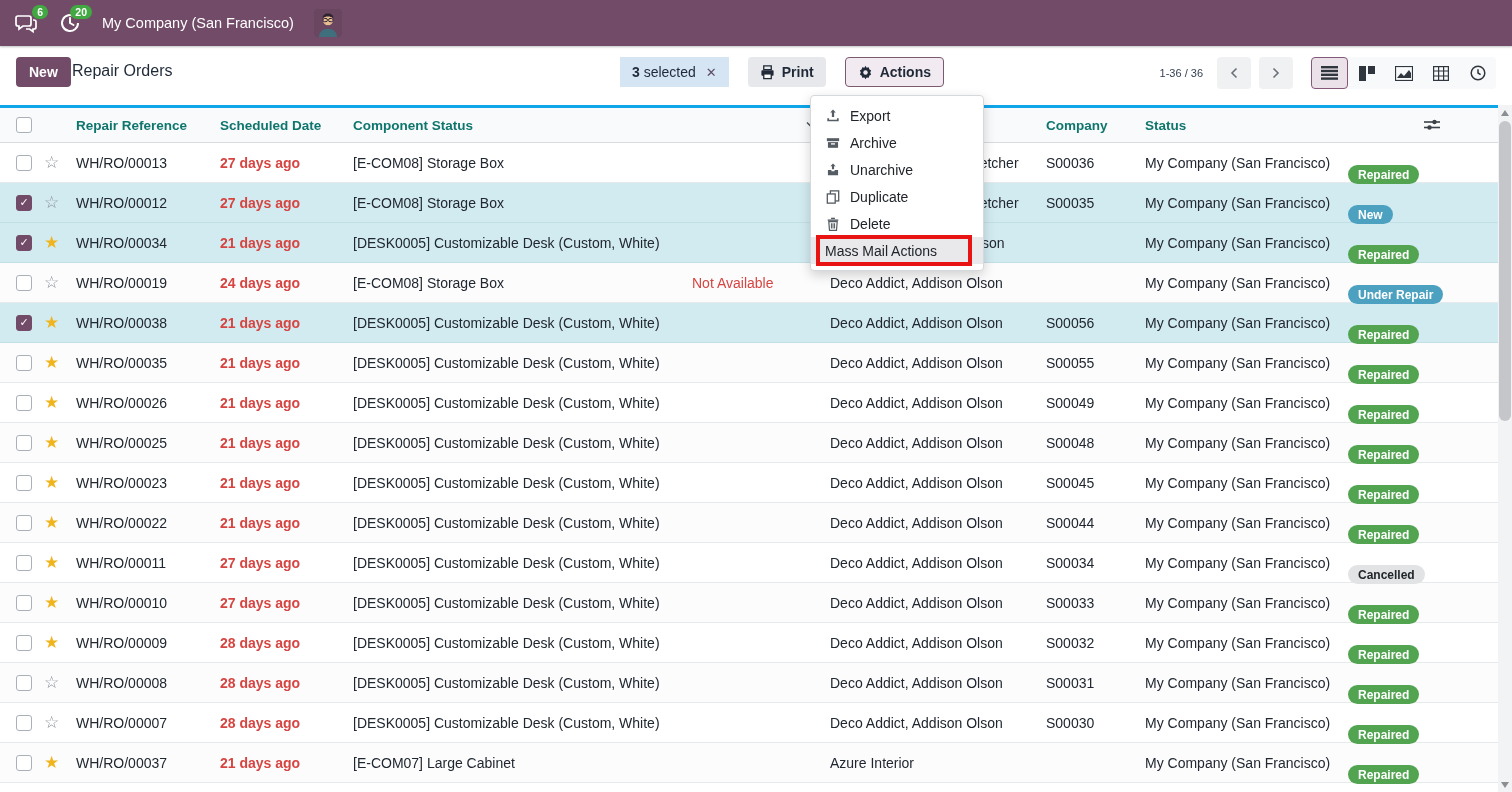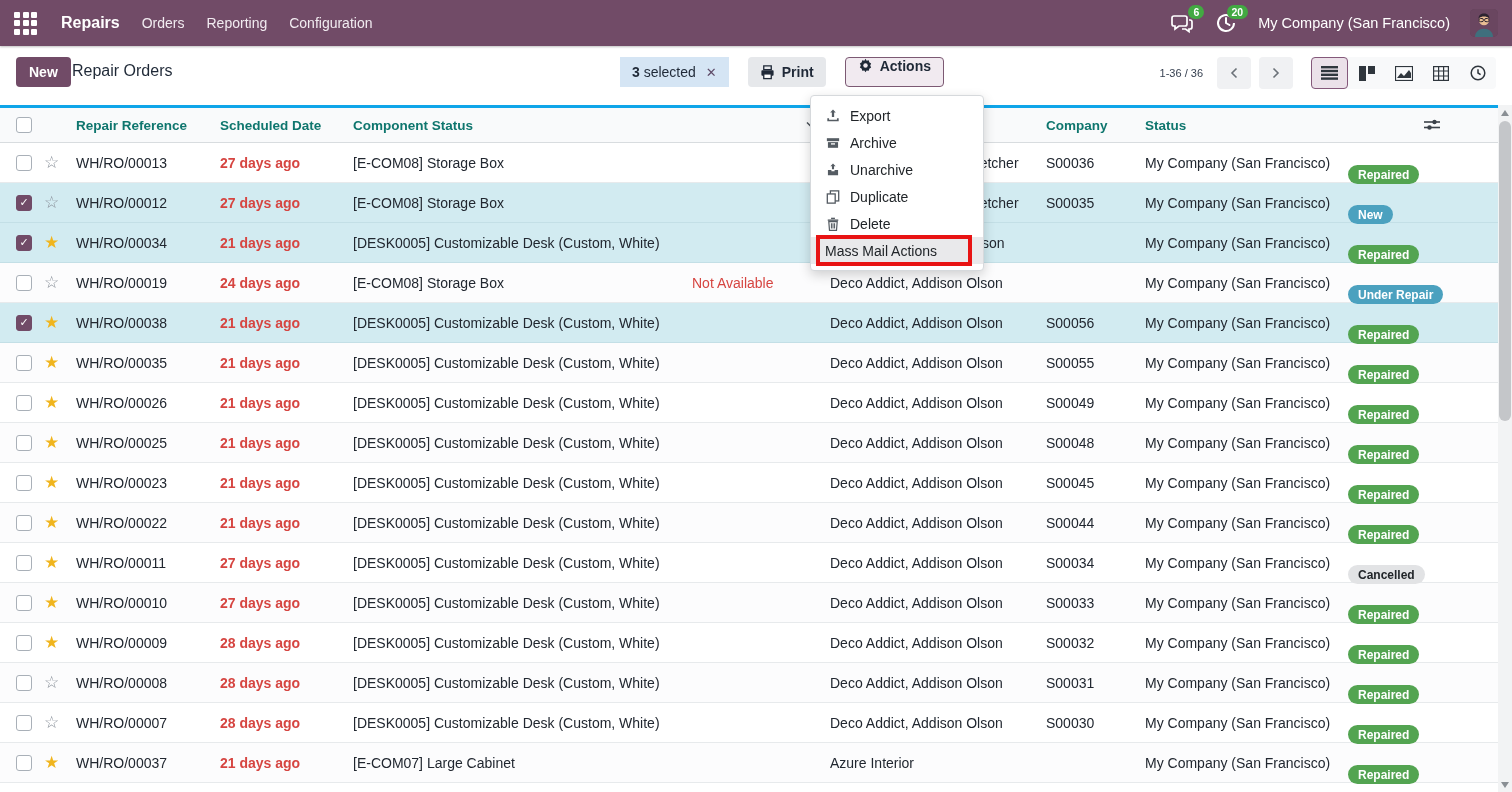--- a/index.html
+++ b/index.html
@@ -28,21 +28,21 @@
   .btn-new{position:absolute;left:16px;top:11px;height:30px;padding:0 13px;background:#714B67;
     border:none;border-radius:4px;color:#fff;font-size:14px;font-weight:600;cursor:pointer;}
   .page-title{position:absolute;left:72px;top:16px;font-size:16px;color:#1f2937;}
   .center-group{position:absolute;left:620px;top:11px;display:flex;align-items:center;gap:19px;height:30px;}
   .sel-chip{display:flex;align-items:center;gap:10px;background:#d5e5f4;border-radius:0;
     height:30px;padding:0 12px;font-size:14px;color:#1f2937;}
   .sel-chip b{font-weight:700;}
   .chip-x{color:#5f4b68;font-size:13px;cursor:pointer;font-weight:700;}
   .btn-print{display:flex;align-items:center;gap:7px;height:30px;padding:0 12px;background:#e6e8eb;
     border:none;border-radius:4px;font-size:14px;font-weight:600;color:#1f2937;cursor:pointer;}
-  .btn-actions{display:flex;align-items:flex-start;gap:7px;height:30px;padding:0 12px;background:#f1eaf0;
+  .btn-actions{display:flex;align-items:center;gap:7px;height:30px;padding:0 12px;background:#f1eaf0;
     border:1px solid #7c5973;border-radius:4px;font-size:14px;font-weight:600;color:#1f2937;cursor:pointer;}
   .right-group{position:absolute;right:16px;top:11px;display:flex;align-items:center;gap:8px;height:32px;}
   .pager-text{font-size:11px;color:#374151;margin-right:6px;}
   .pager-btn{width:34px;height:32px;background:#f0f1f3;border:none;border-radius:4px;cursor:pointer;
     display:flex;align-items:center;justify-content:center;}
   .view-switcher{display:flex;margin-left:10px;background:#f8f9fa;border-radius:4px;}
   .vs-btn{width:37px;height:32px;display:flex;align-items:center;justify-content:center;cursor:pointer;
     border:1px solid transparent;border-radius:4px;}
   .vs-btn.active{background:#ebe1e9;border-color:#84587a;}
 
@@ -89,37 +89,20 @@
   .sbar .thumb{position:absolute;left:1px;top:16px;width:12px;height:300px;background:#c4c6c9;border-radius:6px;}
   .tri-up{width:0;height:0;border-left:4px solid transparent;border-right:4px solid transparent;border-bottom:6px solid #8a8f94;}
   .tri-dn{width:0;height:0;border-left:4px solid transparent;border-right:4px solid transparent;border-top:6px solid #8a8f94;}
 
   svg{display:block;}
 </style>
 </head>
 <body>
 
 <div class="navbar">
-  <div class="nav-left">
-    <span class="apps-grid">
-      <i></i>
-        <i></i>
-        <i></i>
-        <i></i>
-        <i></i>
-        <i></i>
-        <i></i>
-        <i></i>
-        <i></i>
-    </span>
-    <span class="app-name">Repairs</span>
-    <span class="nav-item">Orders</span>
-    <span class="nav-item">Reporting</span>
-    <span class="nav-item">Configuration</span>
-  </div>
   <div class="nav-right">
     <span class="nav-ico">
       <svg width="24" height="24" viewBox="0 0 24 24">
           <path d="M4 5h11a2 2 0 0 1 2 2v6a2 2 0 0 1-2 2H9l-4 3v-3H4a2 2 0 0 1-2-2V7a2 2 0 0 1 2-2z" fill="none" stroke="#fff" stroke-width="1.7"></path>
           <path d="M19 9h1a2 2 0 0 1 2 2v5a2 2 0 0 1-2 2h-1v2.5L15.5 18H12" fill="none" stroke="#fff" stroke-width="1.7"></path>
         </svg>
       <span class="count-badge">6</span>
     </span>
     <span class="nav-ico">
       <svg width="24" height="24" viewBox="0 0 24 24">

